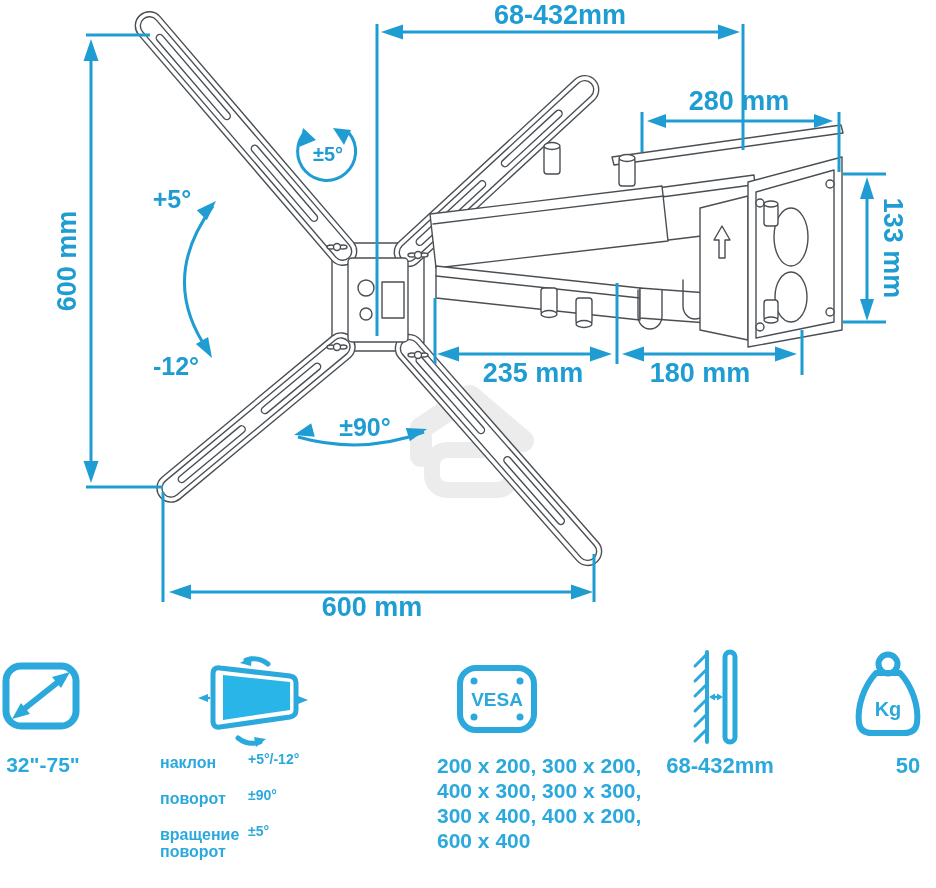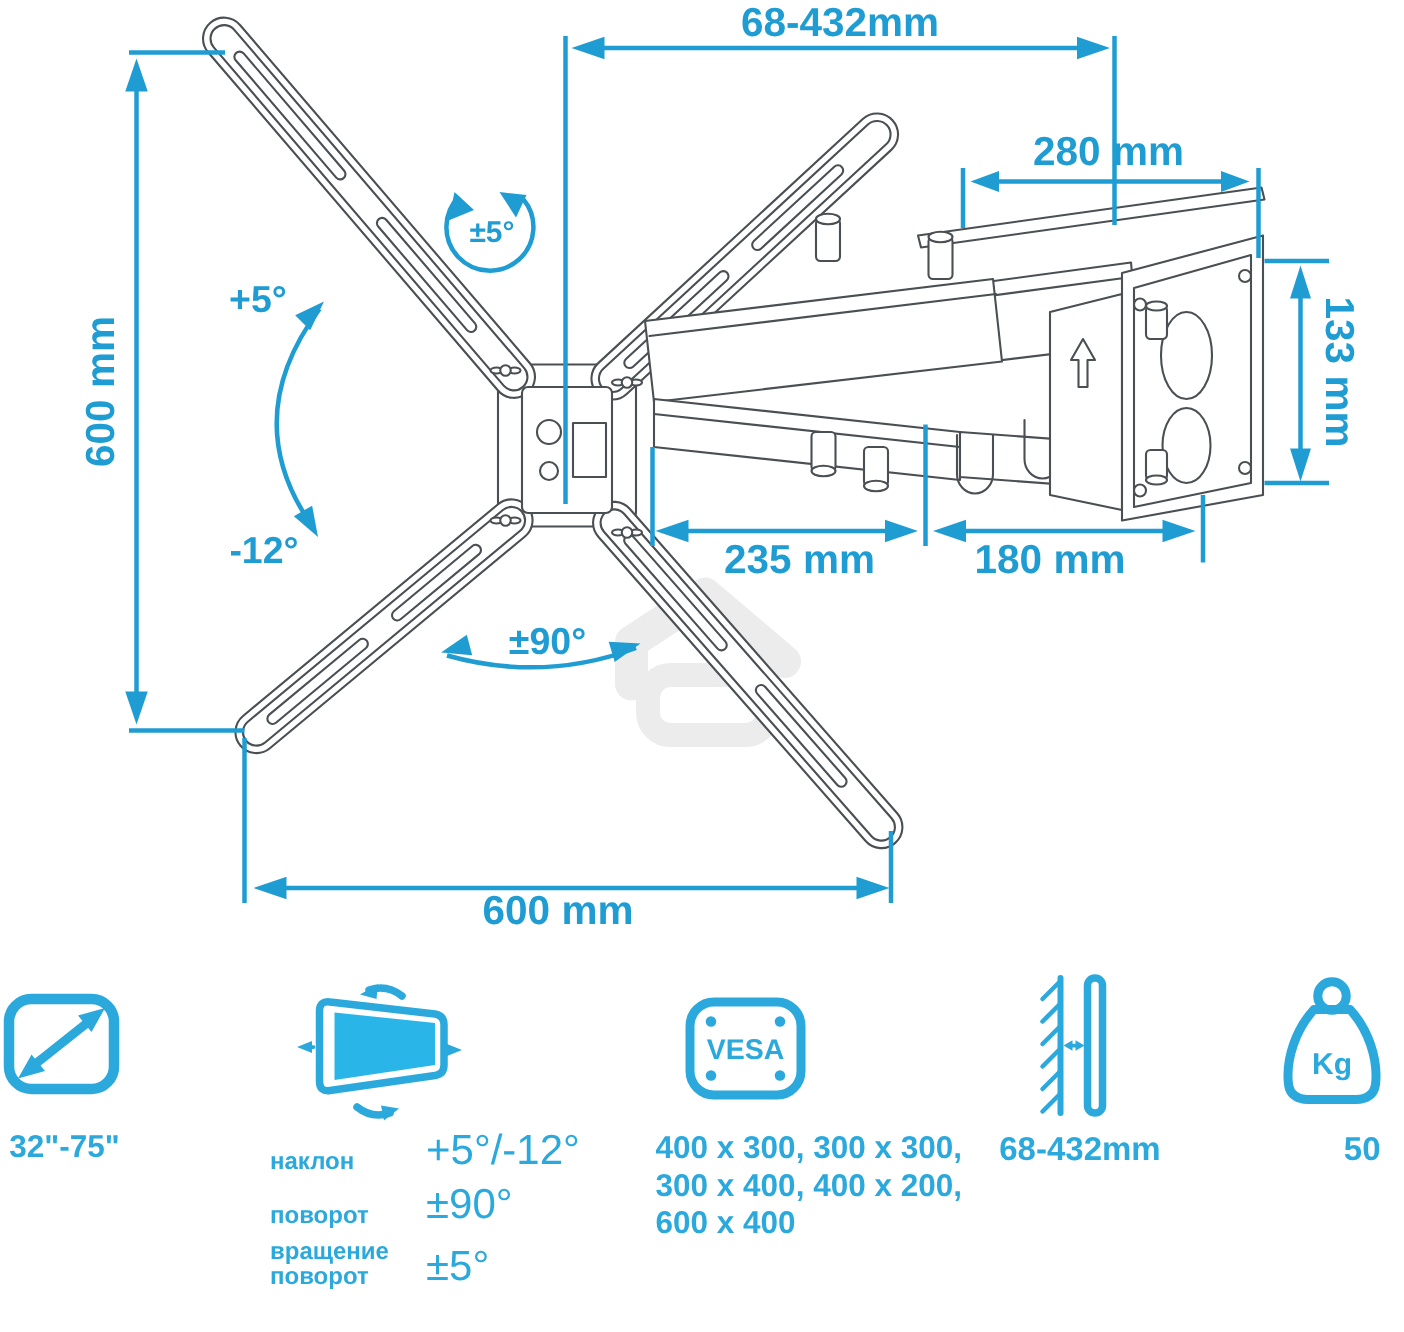--- a/index.html
+++ b/index.html
@@ -18,23 +18,23 @@
   .ang-t{font-size:25px;font-weight:bold;fill:var(--accent);}
   .rot-t{font-size:20px;font-weight:bold;fill:var(--accent);}
   .dln{stroke:var(--accent);stroke-width:3;fill:none;}
   .ah{fill:var(--accent);stroke:none;}
   .draw{stroke:var(--line);stroke-width:1.4;fill:#fff;stroke-linejoin:round;stroke-linecap:round;}
   .draw .open{fill:none;}
   
   .specs{position:absolute;left:0;top:640px;width:936px;height:248px;}
   .spec-icon{position:absolute;}
   .spec-caption{position:absolute;color:var(--accent2);font-weight:bold;font-size:22px;text-align:center;white-space:nowrap;}
-  .mv-row{position:absolute;left:180px;display:flex;align-items:flex-end;}
+  .mv-row{position:absolute;left:160px;display:flex;align-items:flex-start;}
   .mv-name{width:88px;font-size:16px;font-weight:bold;color:var(--accent2);line-height:17px;}
-  .mv-val{font-size:28px;font-weight:normal;color:var(--accent2);margin-top:-3px;white-space:nowrap;margin-left:16px;}
+  .mv-val{font-size:14px;font-weight:bold;color:var(--accent2);margin-top:-3px;white-space:nowrap;}
   .vesa-list{position:absolute;left:437px;top:113px;color:var(--accent2);font-weight:bold;font-size:21px;line-height:25px;white-space:nowrap;}
   .ico{stroke:var(--accent2);fill:none;stroke-linecap:round;stroke-linejoin:round;}
   .ico-f{fill:var(--accent2);stroke:none;}
   .ico-t{fill:var(--accent2);font-weight:bold;}
 </style>
 </head>
 <body>
 
 <div class="stage">
 
@@ -247,20 +247,21 @@
 
     <svg class="spec-icon" style="left:456px;top:24px" width="82" height="70" viewBox="0 0 82 70">
       <rect class="ico" x="4" y="4" width="74" height="62" rx="16" stroke-width="6"></rect>
       <circle class="ico-f" cx="18" cy="17" r="3.5"></circle>
       <circle class="ico-f" cx="64" cy="17" r="3.5"></circle>
       <circle class="ico-f" cx="18" cy="53" r="3.5"></circle>
       <circle class="ico-f" cx="64" cy="53" r="3.5"></circle>
       <text class="ico-t" x="41" y="42" text-anchor="middle" font-size="19">VESA</text>
     </svg>
     <div class="vesa-list">
+      <div>200 x 200, 300 x 200,</div>
       <div>400 x 300, 300 x 300,</div>
       <div>300 x 400, 400 x 200,</div>
       <div>600 x 400</div>
     </div>
 
     <svg class="spec-icon" style="left:692px;top:8px" width="54" height="98" viewBox="0 0 54 98">
       <line class="ico" x1="15" y1="4" x2="15" y2="94" stroke-width="4"></line>
       <line class="ico" x1="15" y1="6" x2="3" y2="18" stroke-width="3"></line>
       <line class="ico" x1="15" y1="21" x2="3" y2="33" stroke-width="3"></line>
       <line class="ico" x1="15" y1="36" x2="3" y2="48" stroke-width="3"></line>

